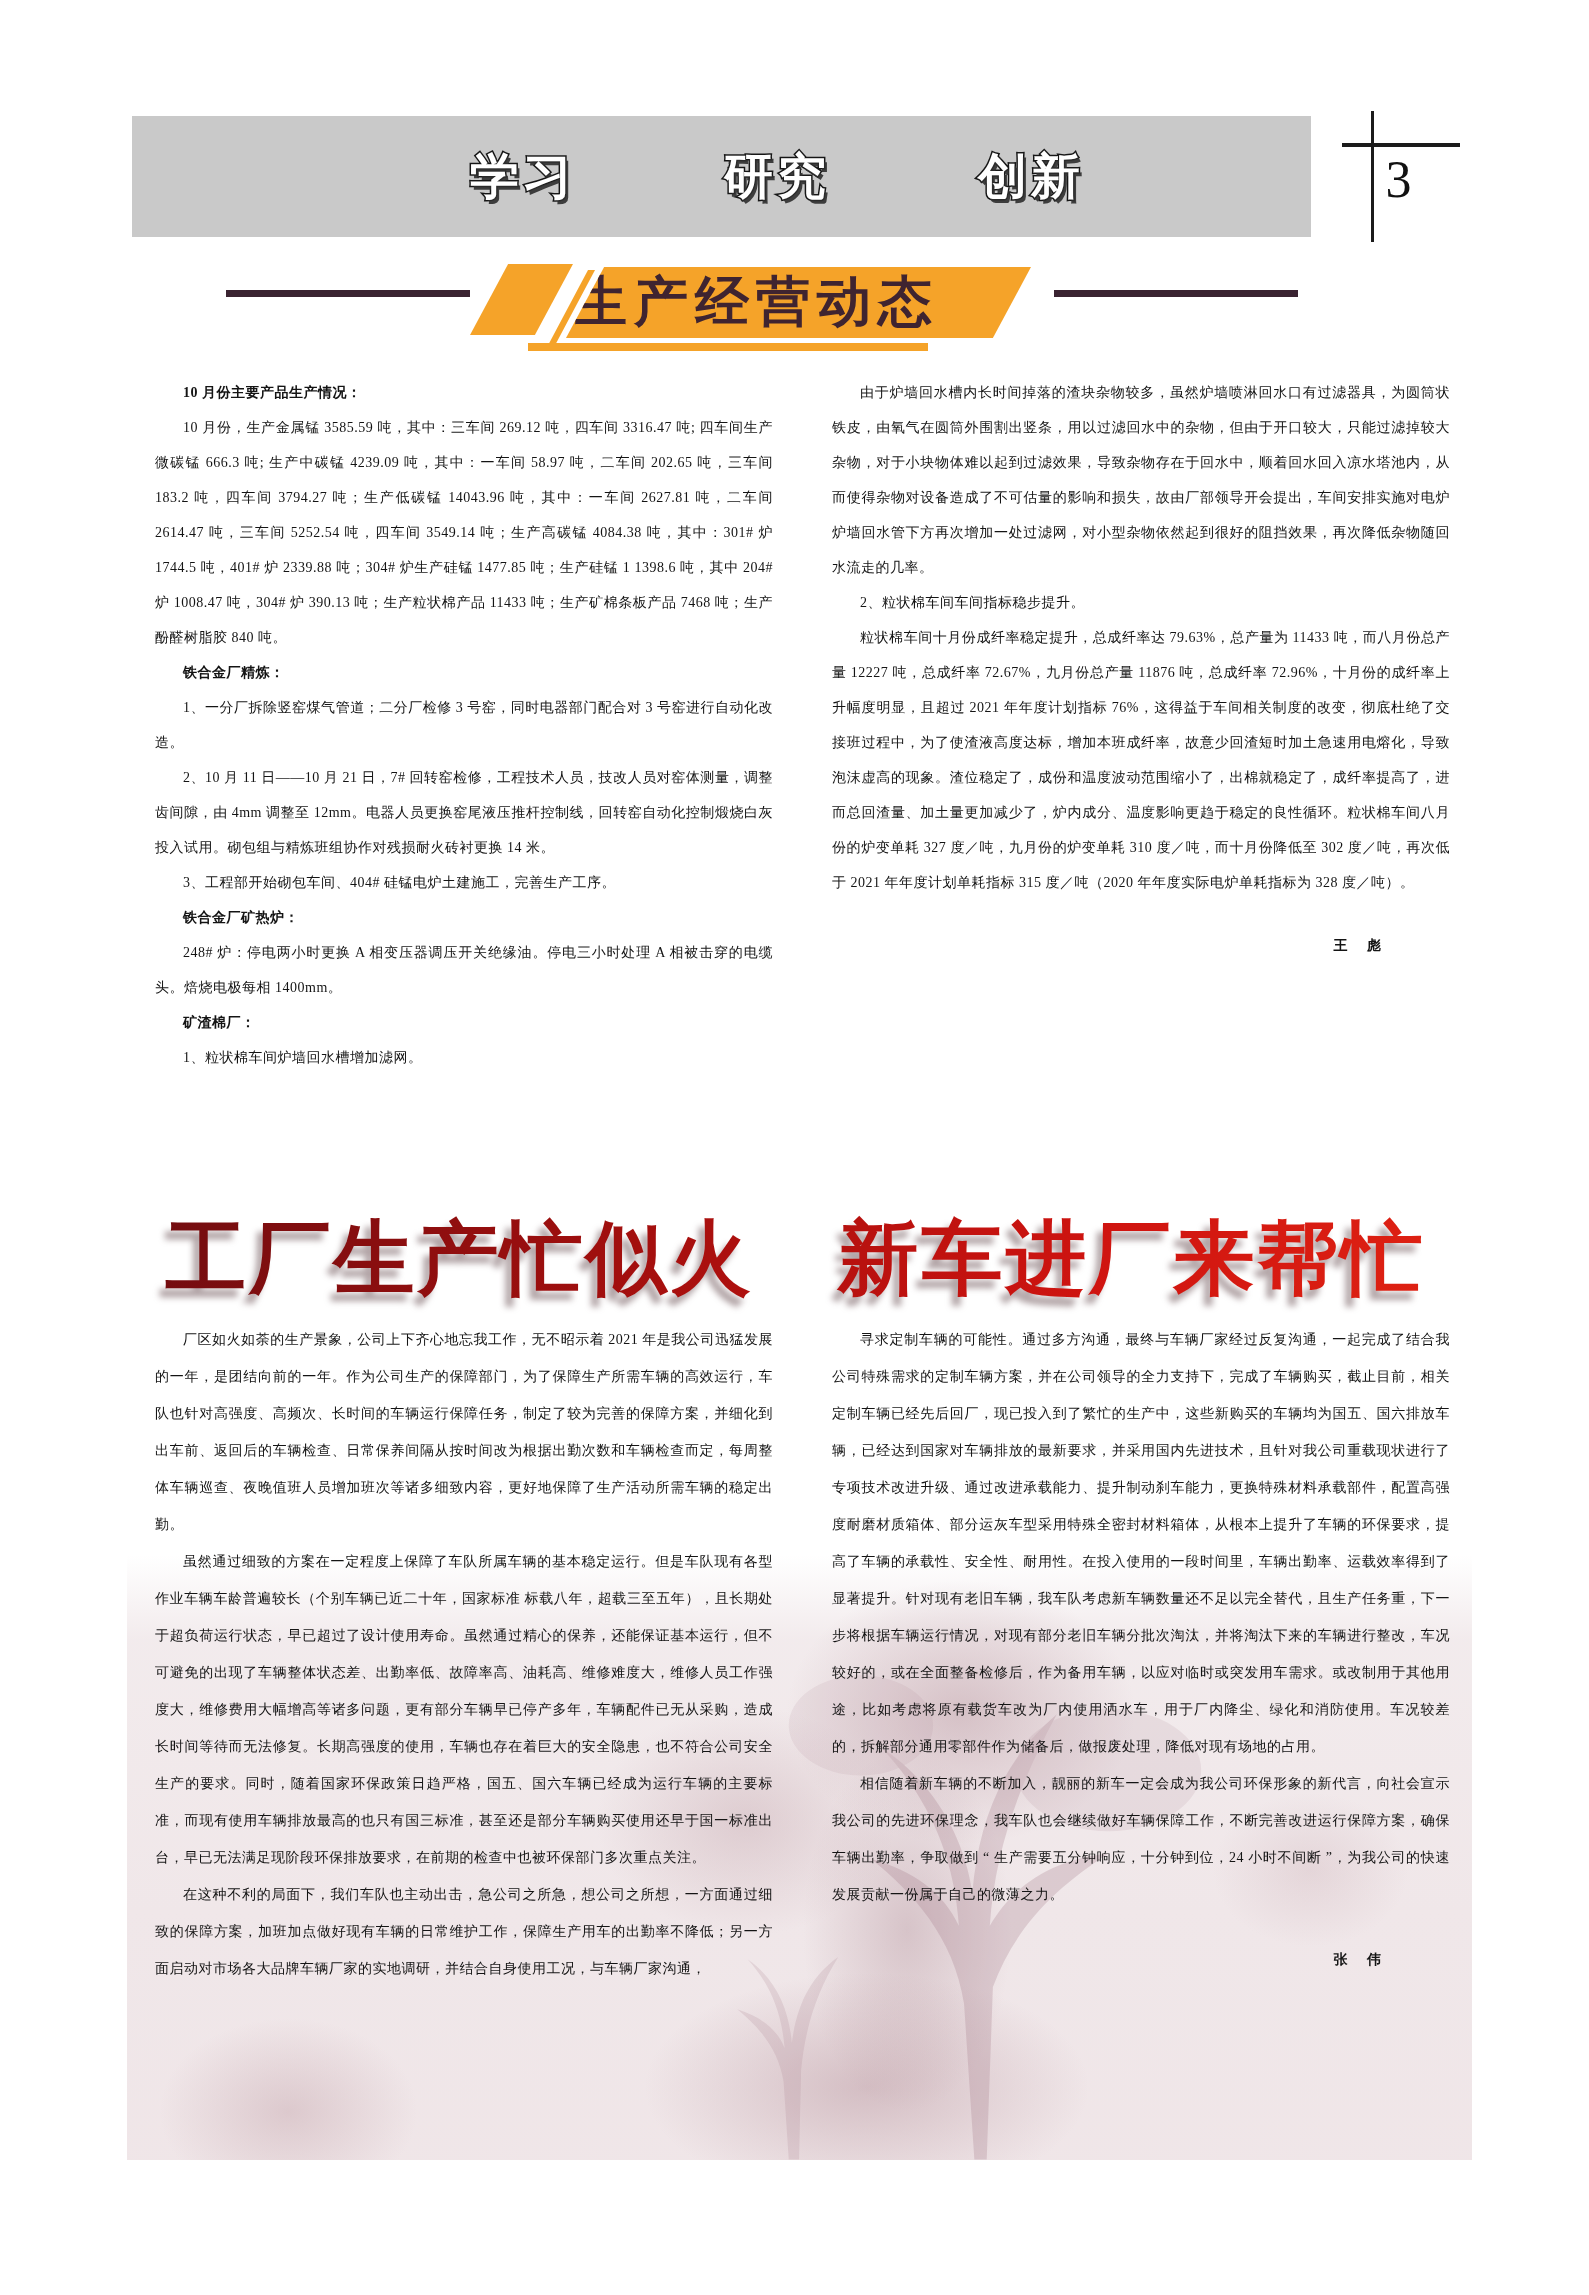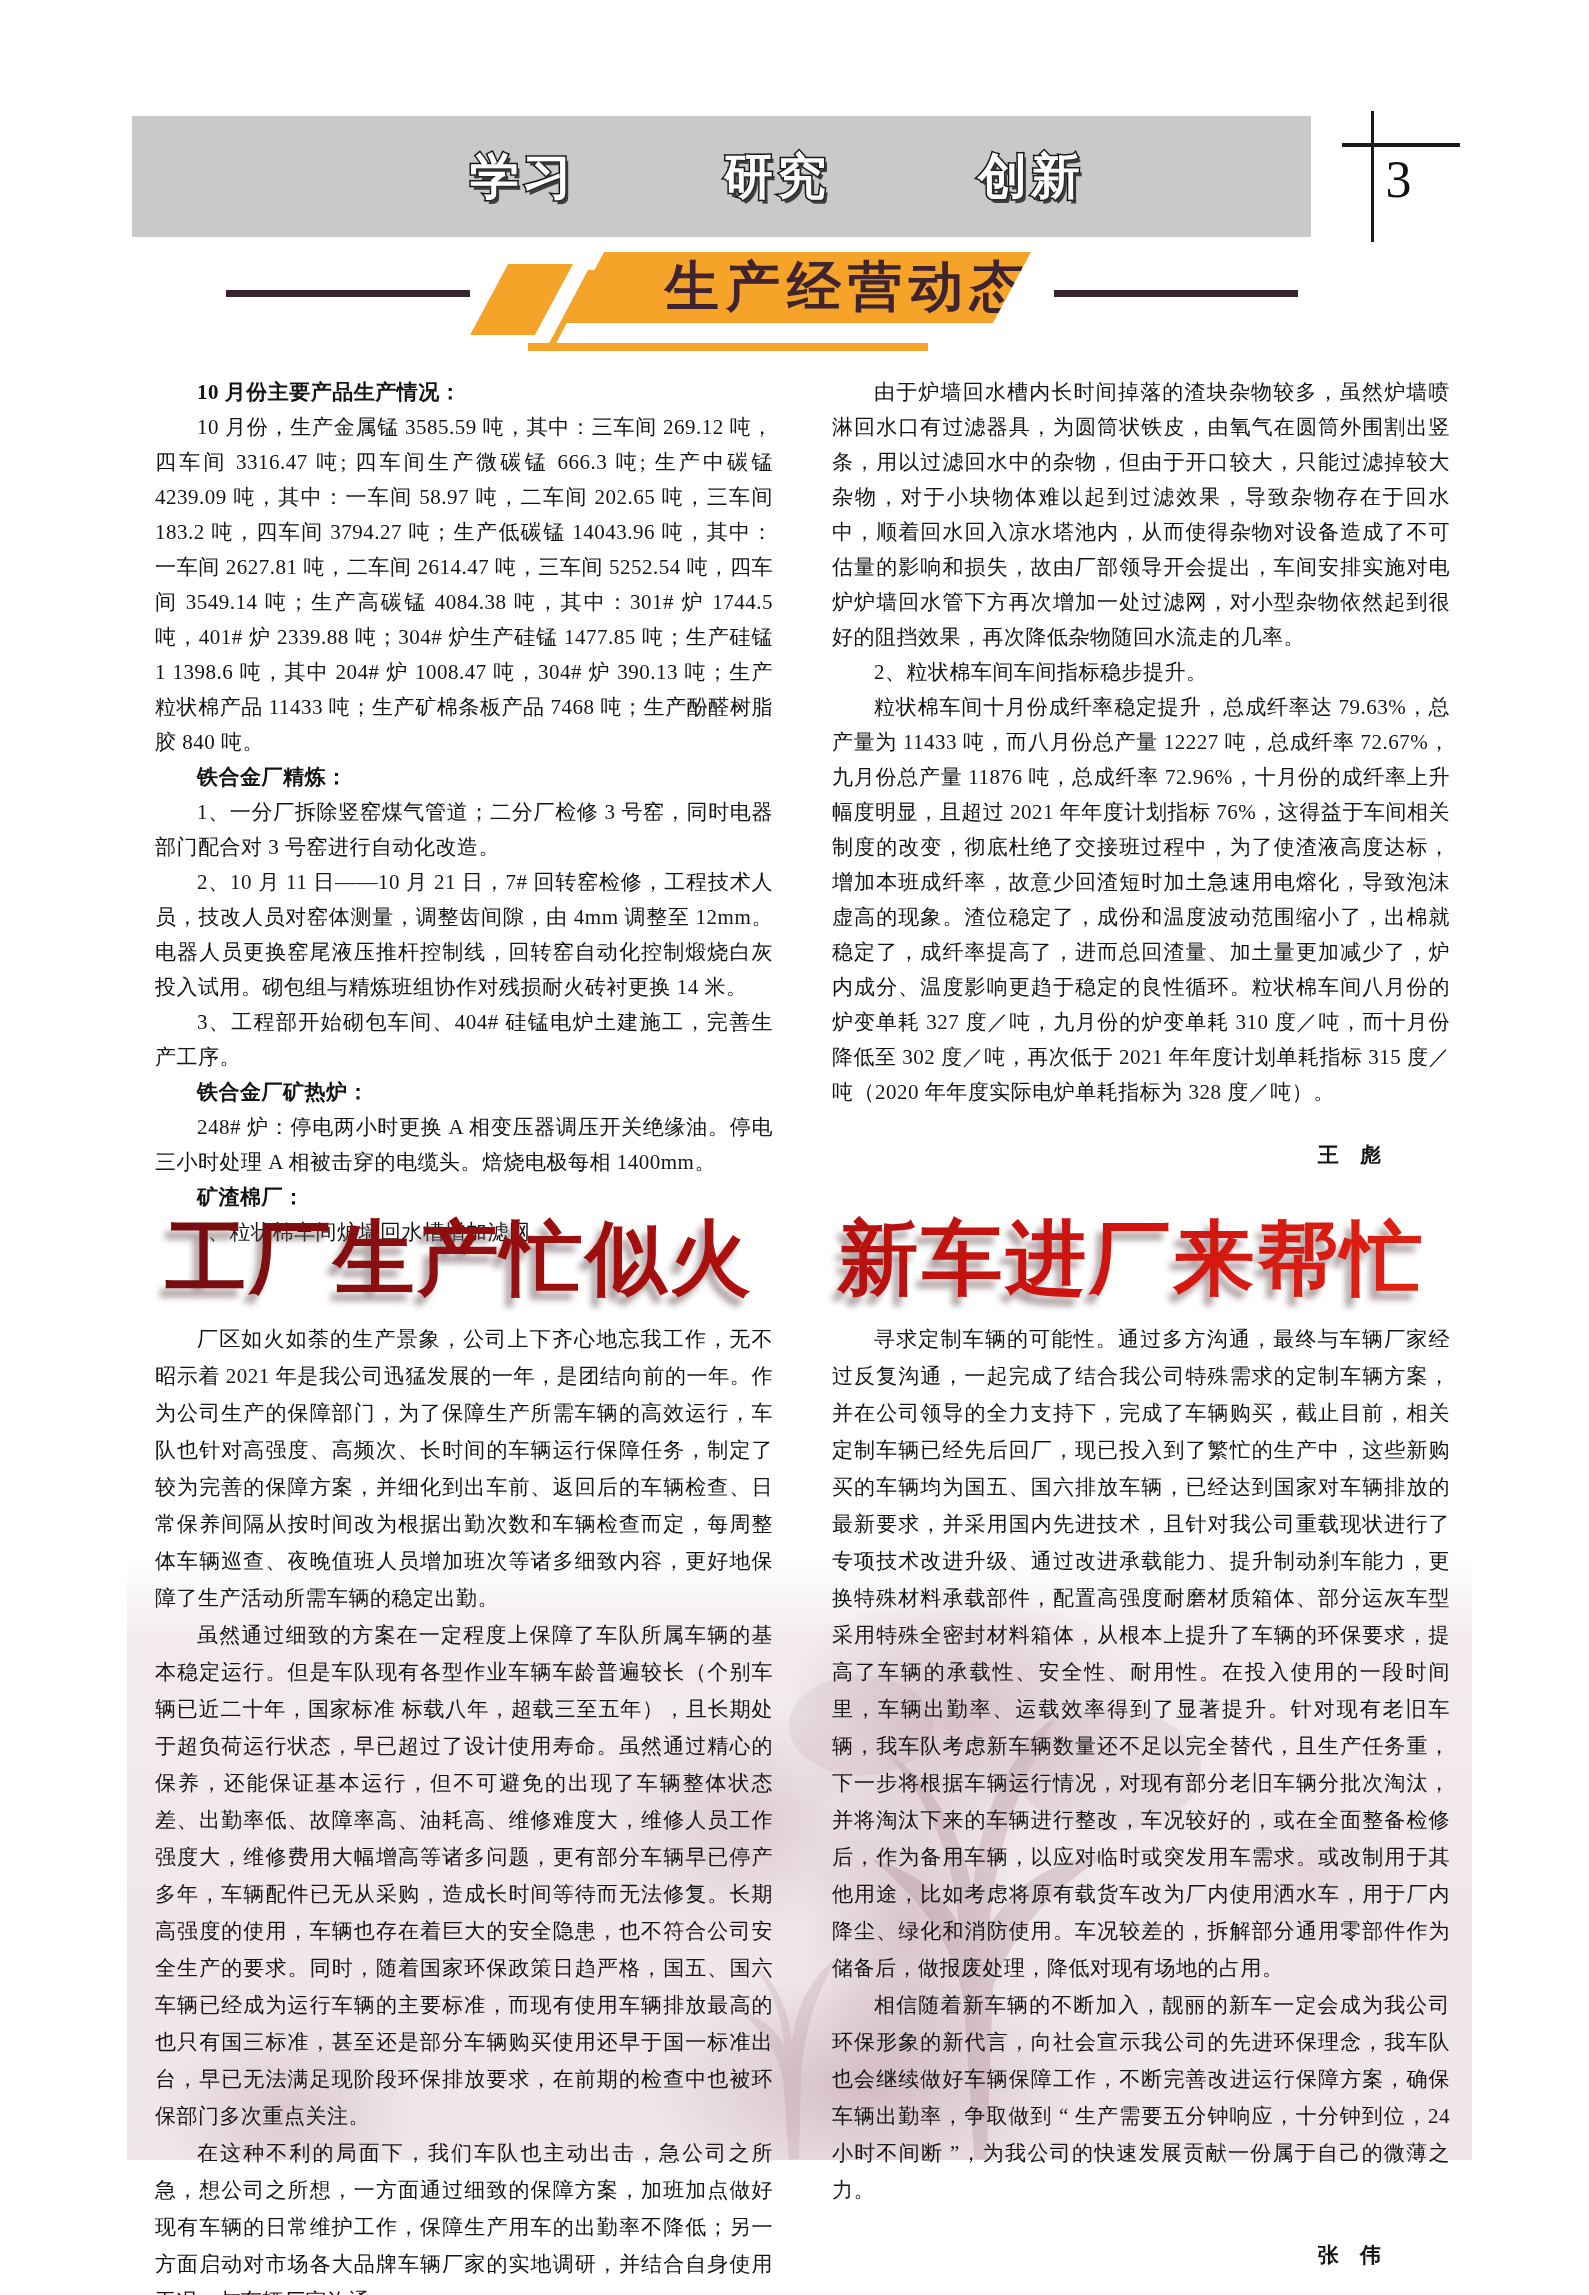--- a/index.html
+++ b/index.html
@@ -41,32 +41,32 @@
   .trim-h { left:1342px; top:143px; width:118px; height:3.5px; background:#1b1b1b; z-index:1; }
   .pageno { left:1371px; top:150px; width:55px; text-align:center; font-size:52px; color:#111; z-index:1; }
 
   
   .rule { top:290px; width:244px; height:7px; background:#3a2331; z-index:1; }
   .rule.left { left:226px; } .rule.right { left:1054px; }
   .slab { background:#f5a329; z-index:1; }
   .slab-small { left:470px; top:264px; width:103px; height:71px; clip-path:polygon(37% 0,100% 0,63% 100%,0 100%); }
   .slab-sliver { left:545px; top:270px; width:50px; height:81px; clip-path:polygon(86% 0,100% 0,14% 100%,0 100%); }
   .slab-main {
-    left:566px; top:252px; width:465px; height:71px;
+    left:566px; top:267px; width:465px; height:71px;
     clip-path:polygon(8.2% 0,100% 0,91.8% 100%,0 100%);
-    display:flex; align-items:center; justify-content:flex-end;
+    display:flex; align-items:center; justify-content:flex-start;
   }
   .slab-main .title {
     font-size:54px; font-weight:900; color:#3f2430; letter-spacing:7px;
     padding-left:7px; white-space:nowrap;
   }
   .banner-underline { left:528px; top:343px; width:400px; height:7.5px; background:#f5a329; z-index:1; }
 
   
-  .col { position:absolute; width:618px; font-size:21px; letter-spacing:0.5px; z-index:2; }
+  .col { position:absolute; width:618px; font-size:14px; letter-spacing:0.5px; z-index:2; }
   .col-a1 { top:375px; line-height:35px; }
   .col-a2 { top:1321px; line-height:37px; }
   .col.l { left:155px; } .col.r { left:832px; }
   .para { text-indent:2em; text-align:justify; margin:0; }
   .hd { font-weight:bold; text-indent:2em; margin:0; }
   .sig { text-align:right; padding-right:61px; margin-top:28px; font-weight:bold; letter-spacing:8px; }
 
   
   .headline-wrap { left:128px; top:1197px; width:1335px; height:130px; z-index:2; }
   .headline-layer {

